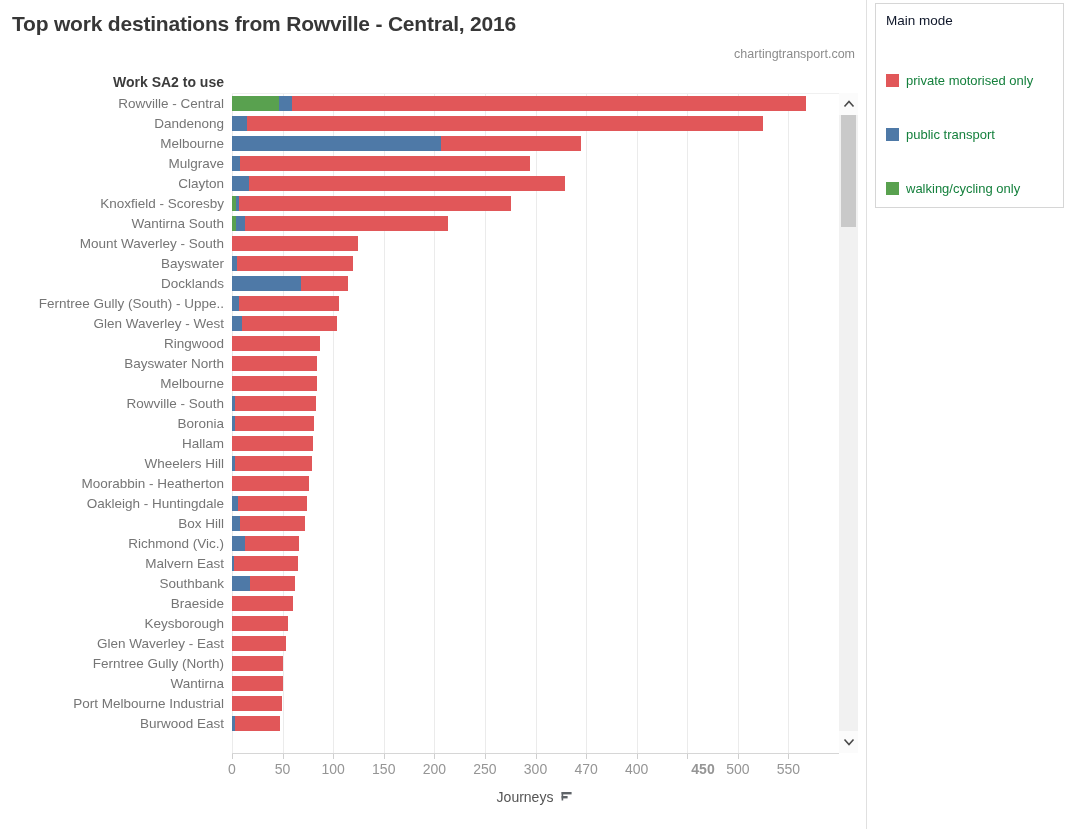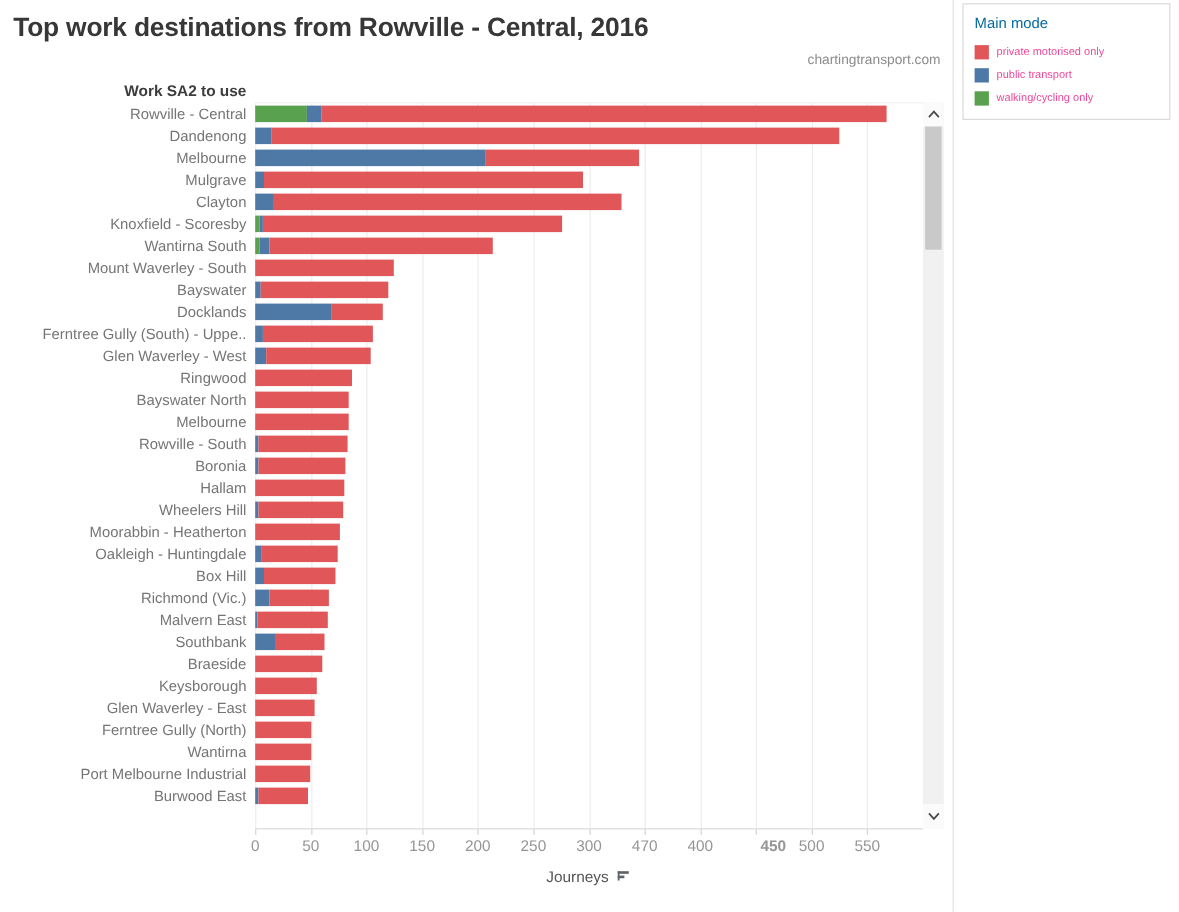--- a/index.html
+++ b/index.html
@@ -1,19 +1,19 @@
 <!DOCTYPE html>
 <html><head>
 <meta charset="utf-8">
 <style>
   html,body{margin:0;padding:0;background:#ffffff;}
   body{font-family:"Liberation Sans",sans-serif;-webkit-font-smoothing:antialiased;}
   .root{position:relative;width:1072px;height:829px;background:#fff;overflow:hidden;}
 
-  .title{position:absolute;left:12px;top:12px;font-size:24px;font-weight:bold;color:#373737;letter-spacing:-0.2px;}
+  .title{position:absolute;left:12px;top:12px;font-size:21px;font-weight:bold;color:#373737;letter-spacing:-0.2px;}
   .source{position:absolute;top:47px;right:217px;font-size:12.5px;color:#8c8c8c;}
 
   .row-header{position:absolute;top:74px;left:0;width:224px;text-align:right;font-size:14px;font-weight:bold;color:#3c3c3c;}
 
   .plot-wrap{position:absolute;left:0;top:93px;width:866px;height:660px;}
   .grid{position:absolute;left:232px;top:0;width:607px;height:660px;border-top:1px solid #f0f0f0;}
   .gridline{position:absolute;top:0;width:1px;height:660px;background:#ebebeb;}
   .rows{position:absolute;left:0;top:0;width:839px;}
   .crow{display:flex;align-items:center;height:20px;}
   .crow-label{width:224px;flex:none;text-align:right;padding-right:8px;font-size:13.5px;color:#757575;white-space:nowrap;overflow:hidden;}
@@ -27,22 +27,22 @@
   .sort-icon{display:inline-block;}
 
   .scrollbar{position:absolute;left:839px;top:93px;width:19px;height:660px;background:#f1f1f1;}
   .scroll-btn{position:absolute;left:0;width:19px;height:22px;background:#fbfbfb;display:flex;align-items:center;justify-content:center;cursor:pointer;}
   .scroll-btn.up{top:0;}
   .scroll-btn.down{bottom:0;}
   .scroll-thumb{position:absolute;left:2px;top:22px;width:15px;height:112px;background:#c9c9c9;}
 
   .legend-pane{position:absolute;left:866px;top:0;width:206px;height:829px;background:#ffffff;border-left:1px solid #e0e0e0;}
   .legend-card{position:absolute;left:8px;top:3px;width:187px;border:1px solid #d6d6d6;background:#fff;padding:5px 0 8px 0;}
-  .legend-title{font-size:13.5px;color:#0369a1;padding:4px 10px 9px 10px;}
-  .legend-item{display:flex;align-items:center;height:21px;padding:0 10px;font-size:10px;color:#ec4899;white-space:nowrap;}
+  .legend-title{font-size:13.5px;color:#0f172a;padding:4px 10px 9px 10px;}
+  .legend-item{display:flex;align-items:center;height:21px;padding:0 10px;font-size:13px;color:#15803d;white-space:nowrap;margin-top:33px;}
   .swatch{width:13px;height:13px;flex:none;margin-right:7px;}
 </style>
 </head>
 <body>
 
 <div class="root">
 
   <div class="title">Top work destinations from Rowville - Central, 2016</div>
   <div class="source">chartingtransport.com</div>
 

